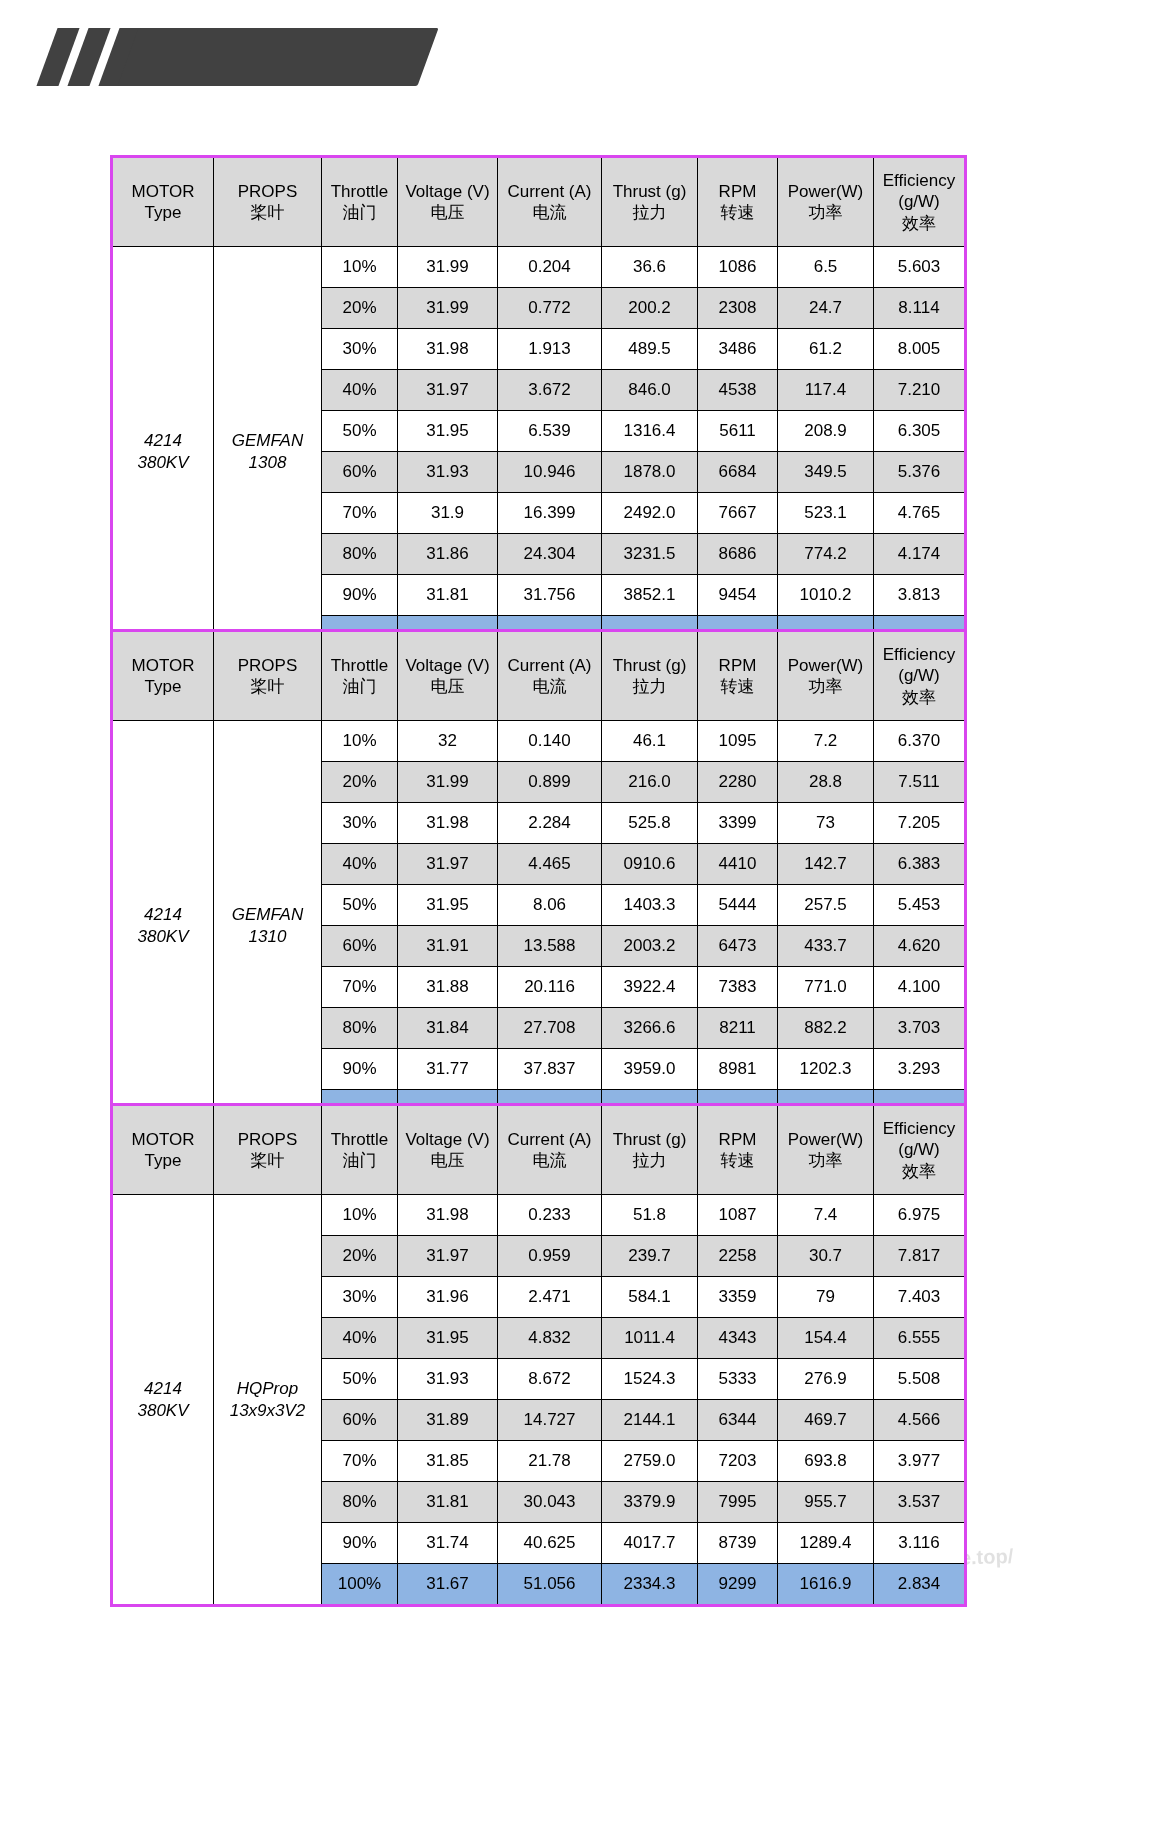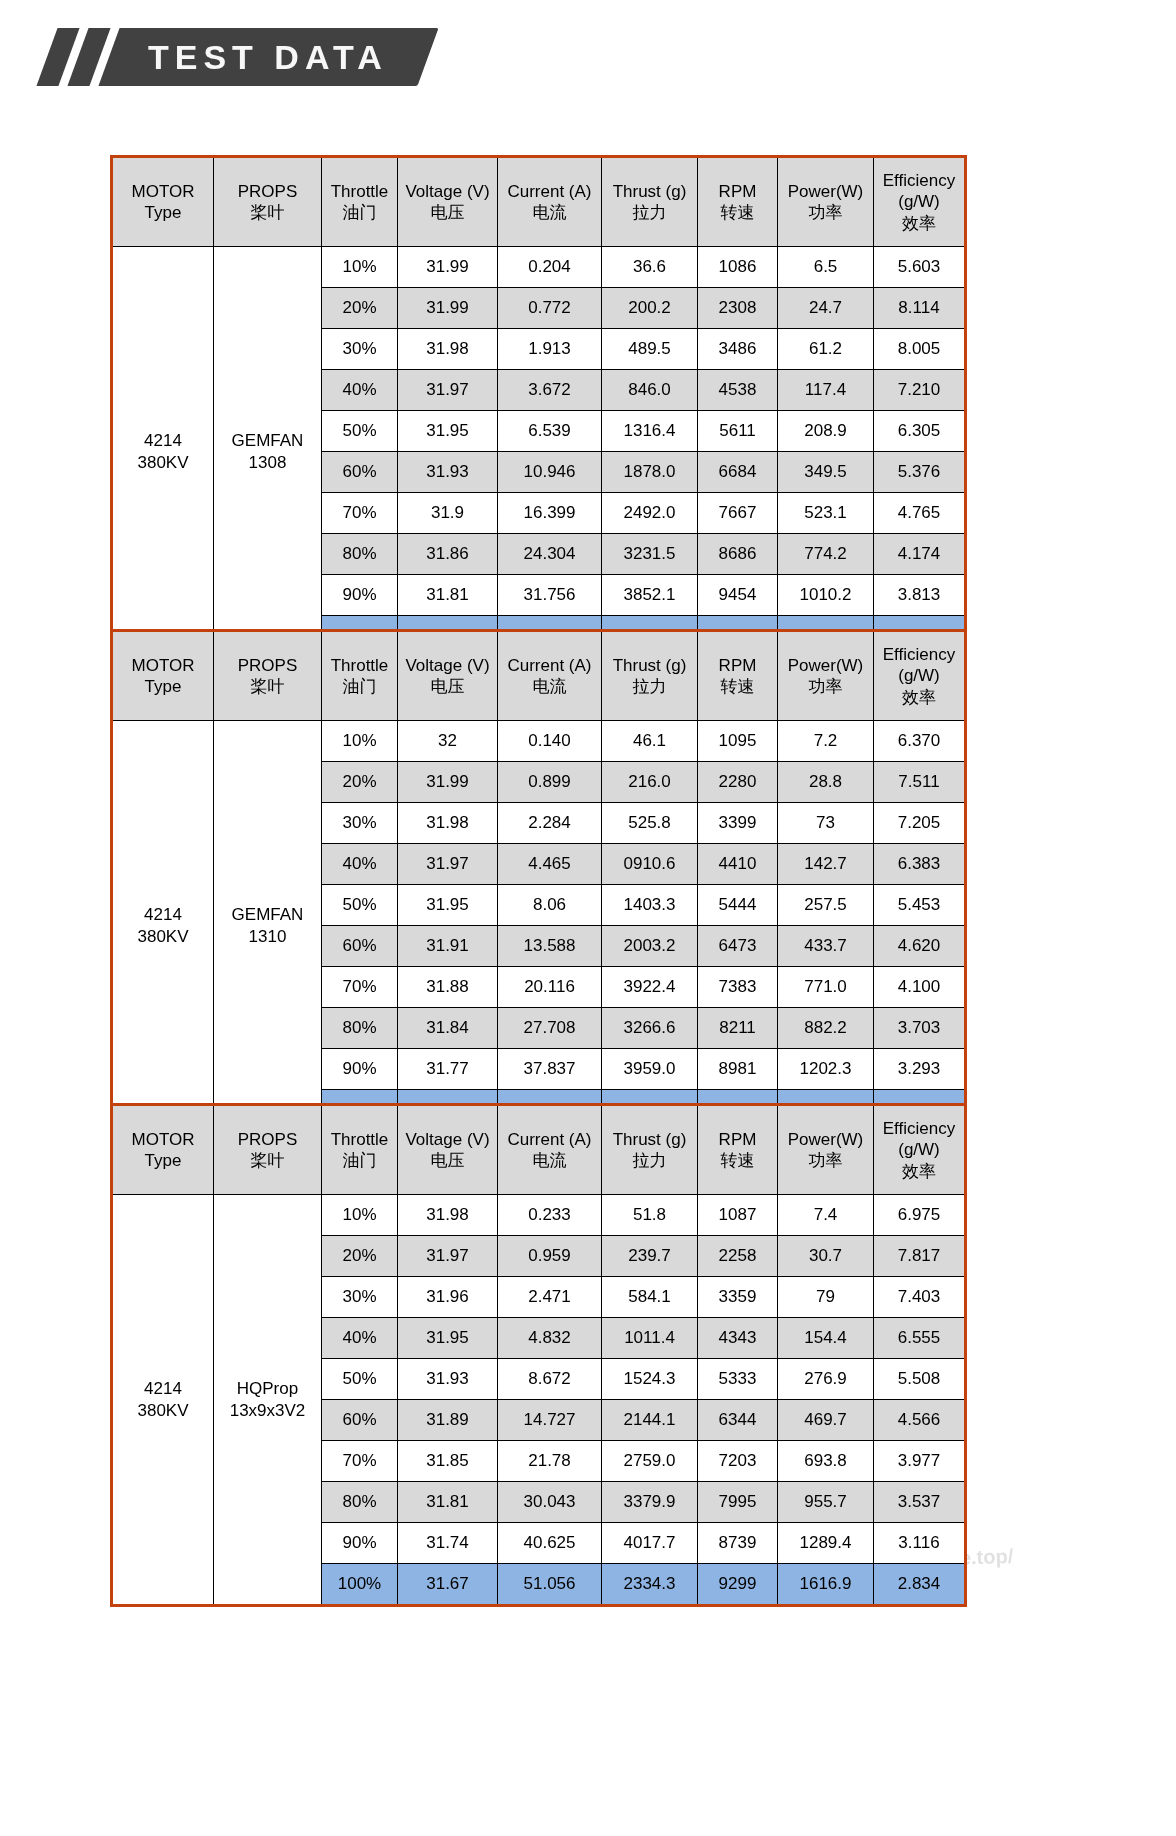--- a/index.html
+++ b/index.html
@@ -65,21 +65,21 @@
     width: 854px;
   }
   #table-block-0 { top: 155px; }
   #table-block-1 { top: 629px; }
   #table-block-2 { top: 1103px; }
 
   table.testdata {
     border-collapse: collapse;
     table-layout: fixed;
     width: 854px;
-    border: 3px solid #c2410c;
+    border: 3px solid #d946ef;
   }
   table.testdata td, table.testdata th {
     border: 1px solid #000;
     text-align: center;
     vertical-align: middle;
     font-size: 17px;
     font-weight: normal;
     padding: 0;
     line-height: 1.25;
   }
@@ -95,20 +95,21 @@
   thead th .l3 { display: block; }
 
   tbody td { height: 40px; background: #ffffff; }
   tbody tr.alt td { background: #d9d9d9; }
   tbody tr.hl td { background: #8eb4e3; margin-top: 12px; }
 
   td.motor-cell, td.props-cell {
     background: #ffffff !important;
     font-size: 17px;
     border-right: 3px solid #000;
+    font-style: italic;
   }
   td.props-cell { border-right: 3px solid #000; }
 
   
   col.c-motor { width: 102px; }
   col.c-props { width: 108px; }
   col.c-thr   { width: 76px; }
   col.c-volt  { width: 100px; }
   col.c-cur   { width: 104px; }
   col.c-thrust{ width: 96px; }
@@ -130,21 +131,20 @@
   .wm-d { left: 830px; top: 1548px; font-size: 20px; transform: rotate(-2deg); }
 </style>
 </head>
 <body>
 
 <div class="banner">
   <div class="banner-stripe stripe-1"></div>
   <div class="banner-stripe stripe-2"></div>
   <div class="banner-stripe stripe-3"></div>
   <div class="banner-plate"></div>
-  <div class="banner-text">TEST DATA</div>
 </div>
 
 <div class="wm wm-a">RCDrone</div>
 <div class="wm wm-b">https://rcdrone.top/</div>
 <div class="wm wm-c">RCDrone</div>
 <div class="wm wm-d">https://rcdrone.top/</div>
 
 <div class="table-wrap" id="table-block-0">
     <table class="testdata">
       <colgroup>

